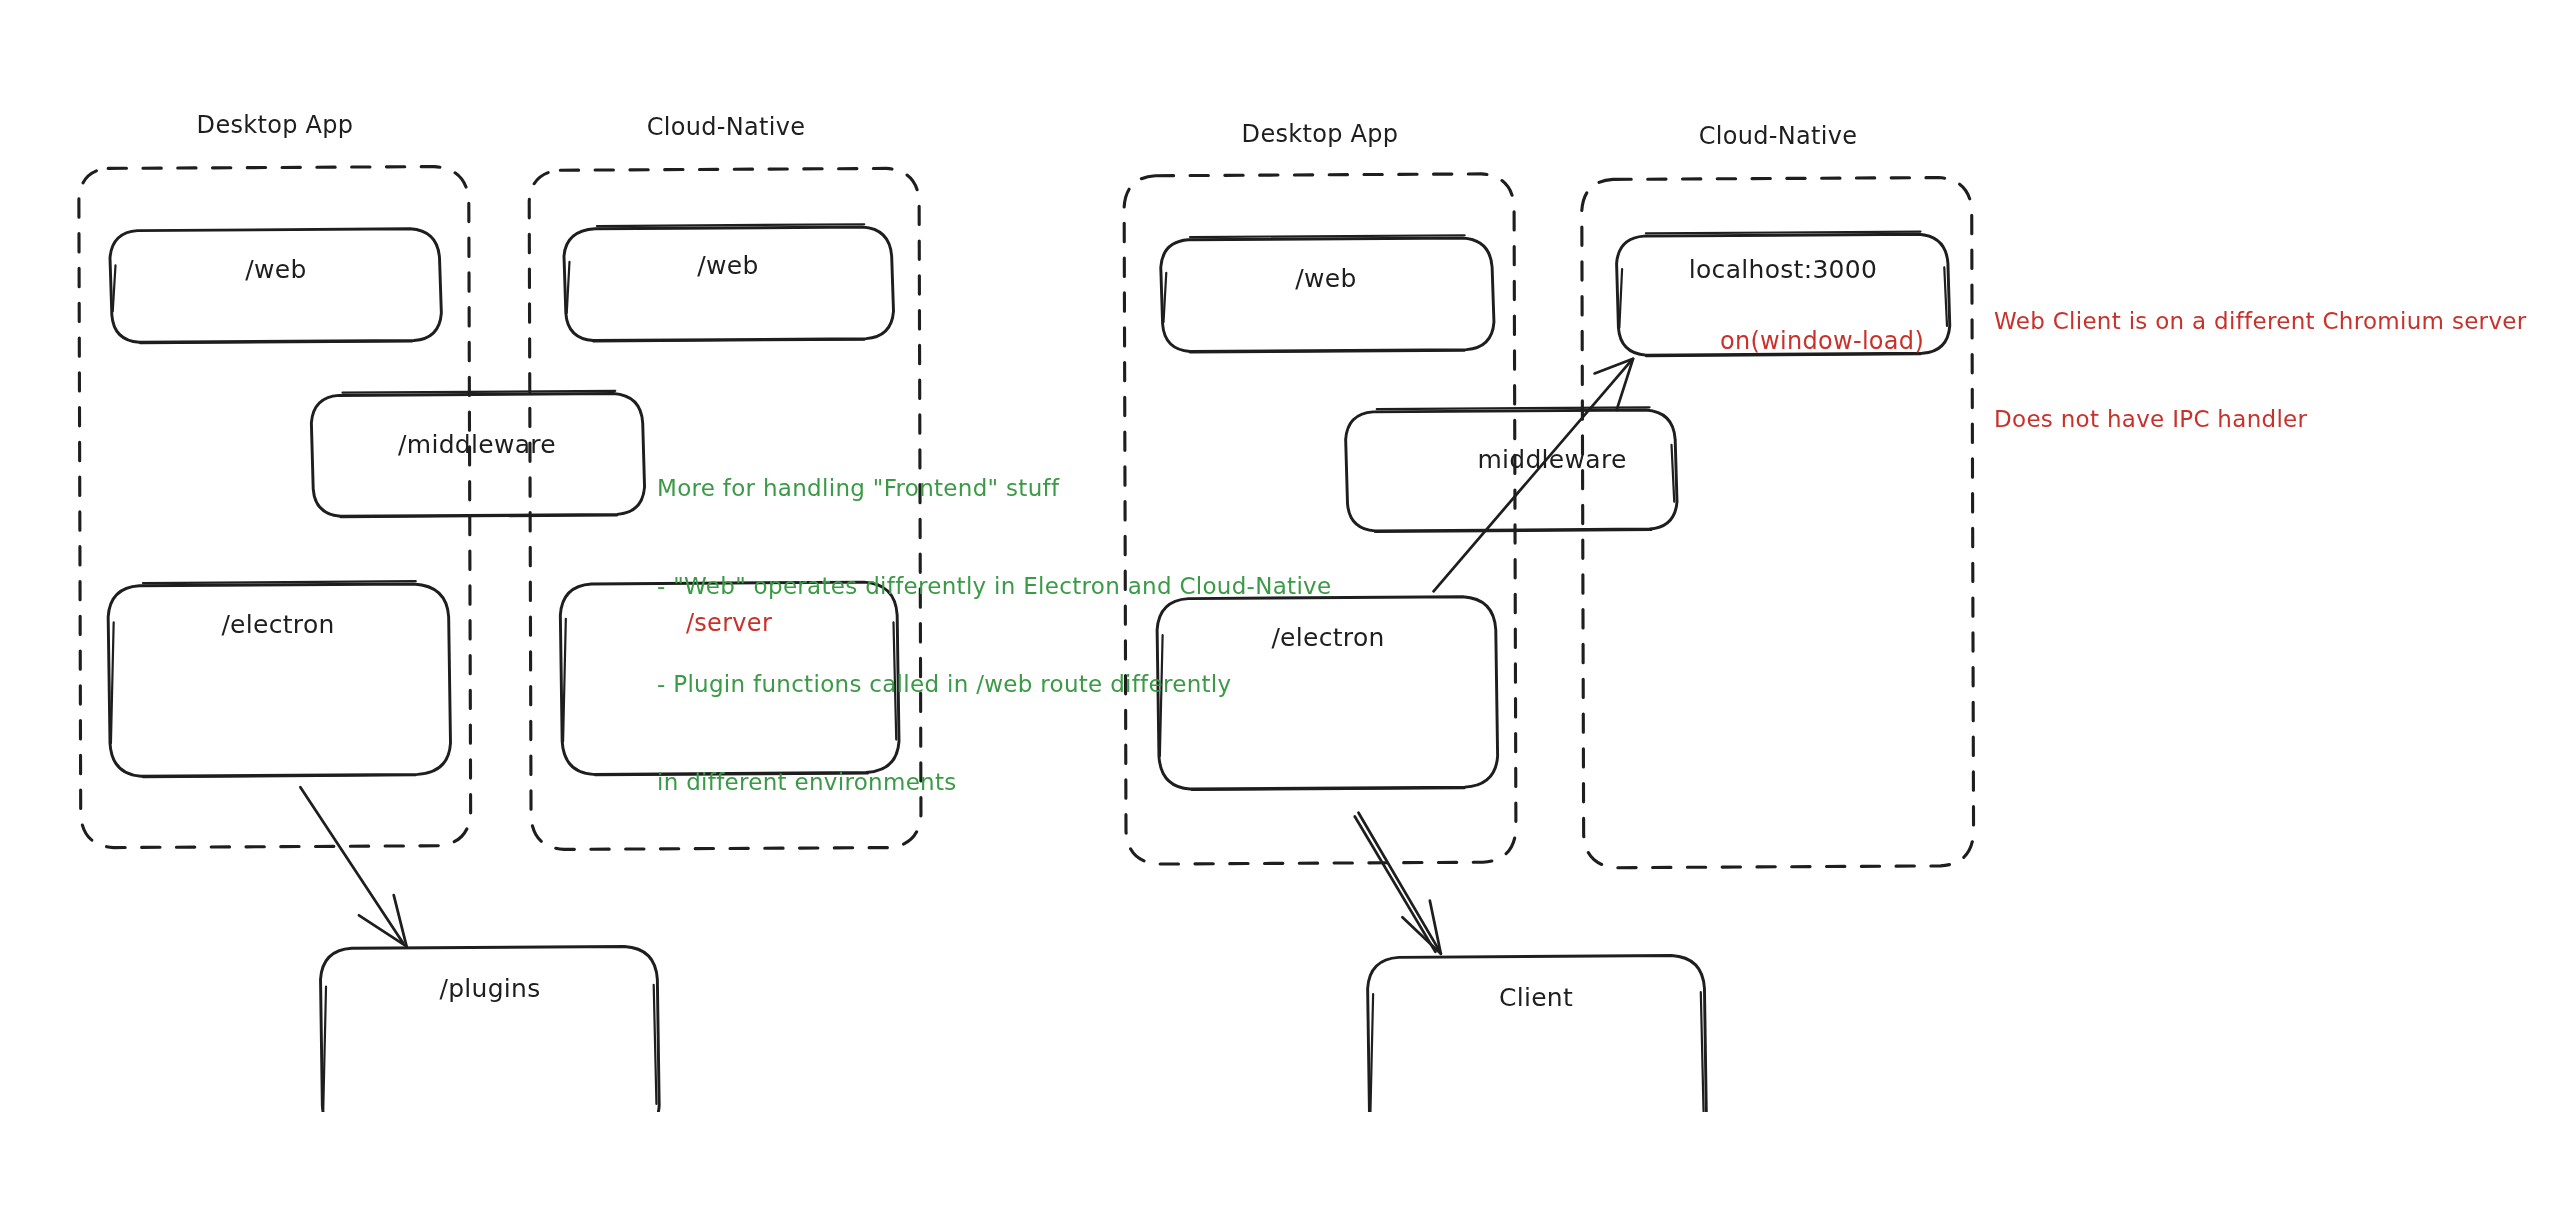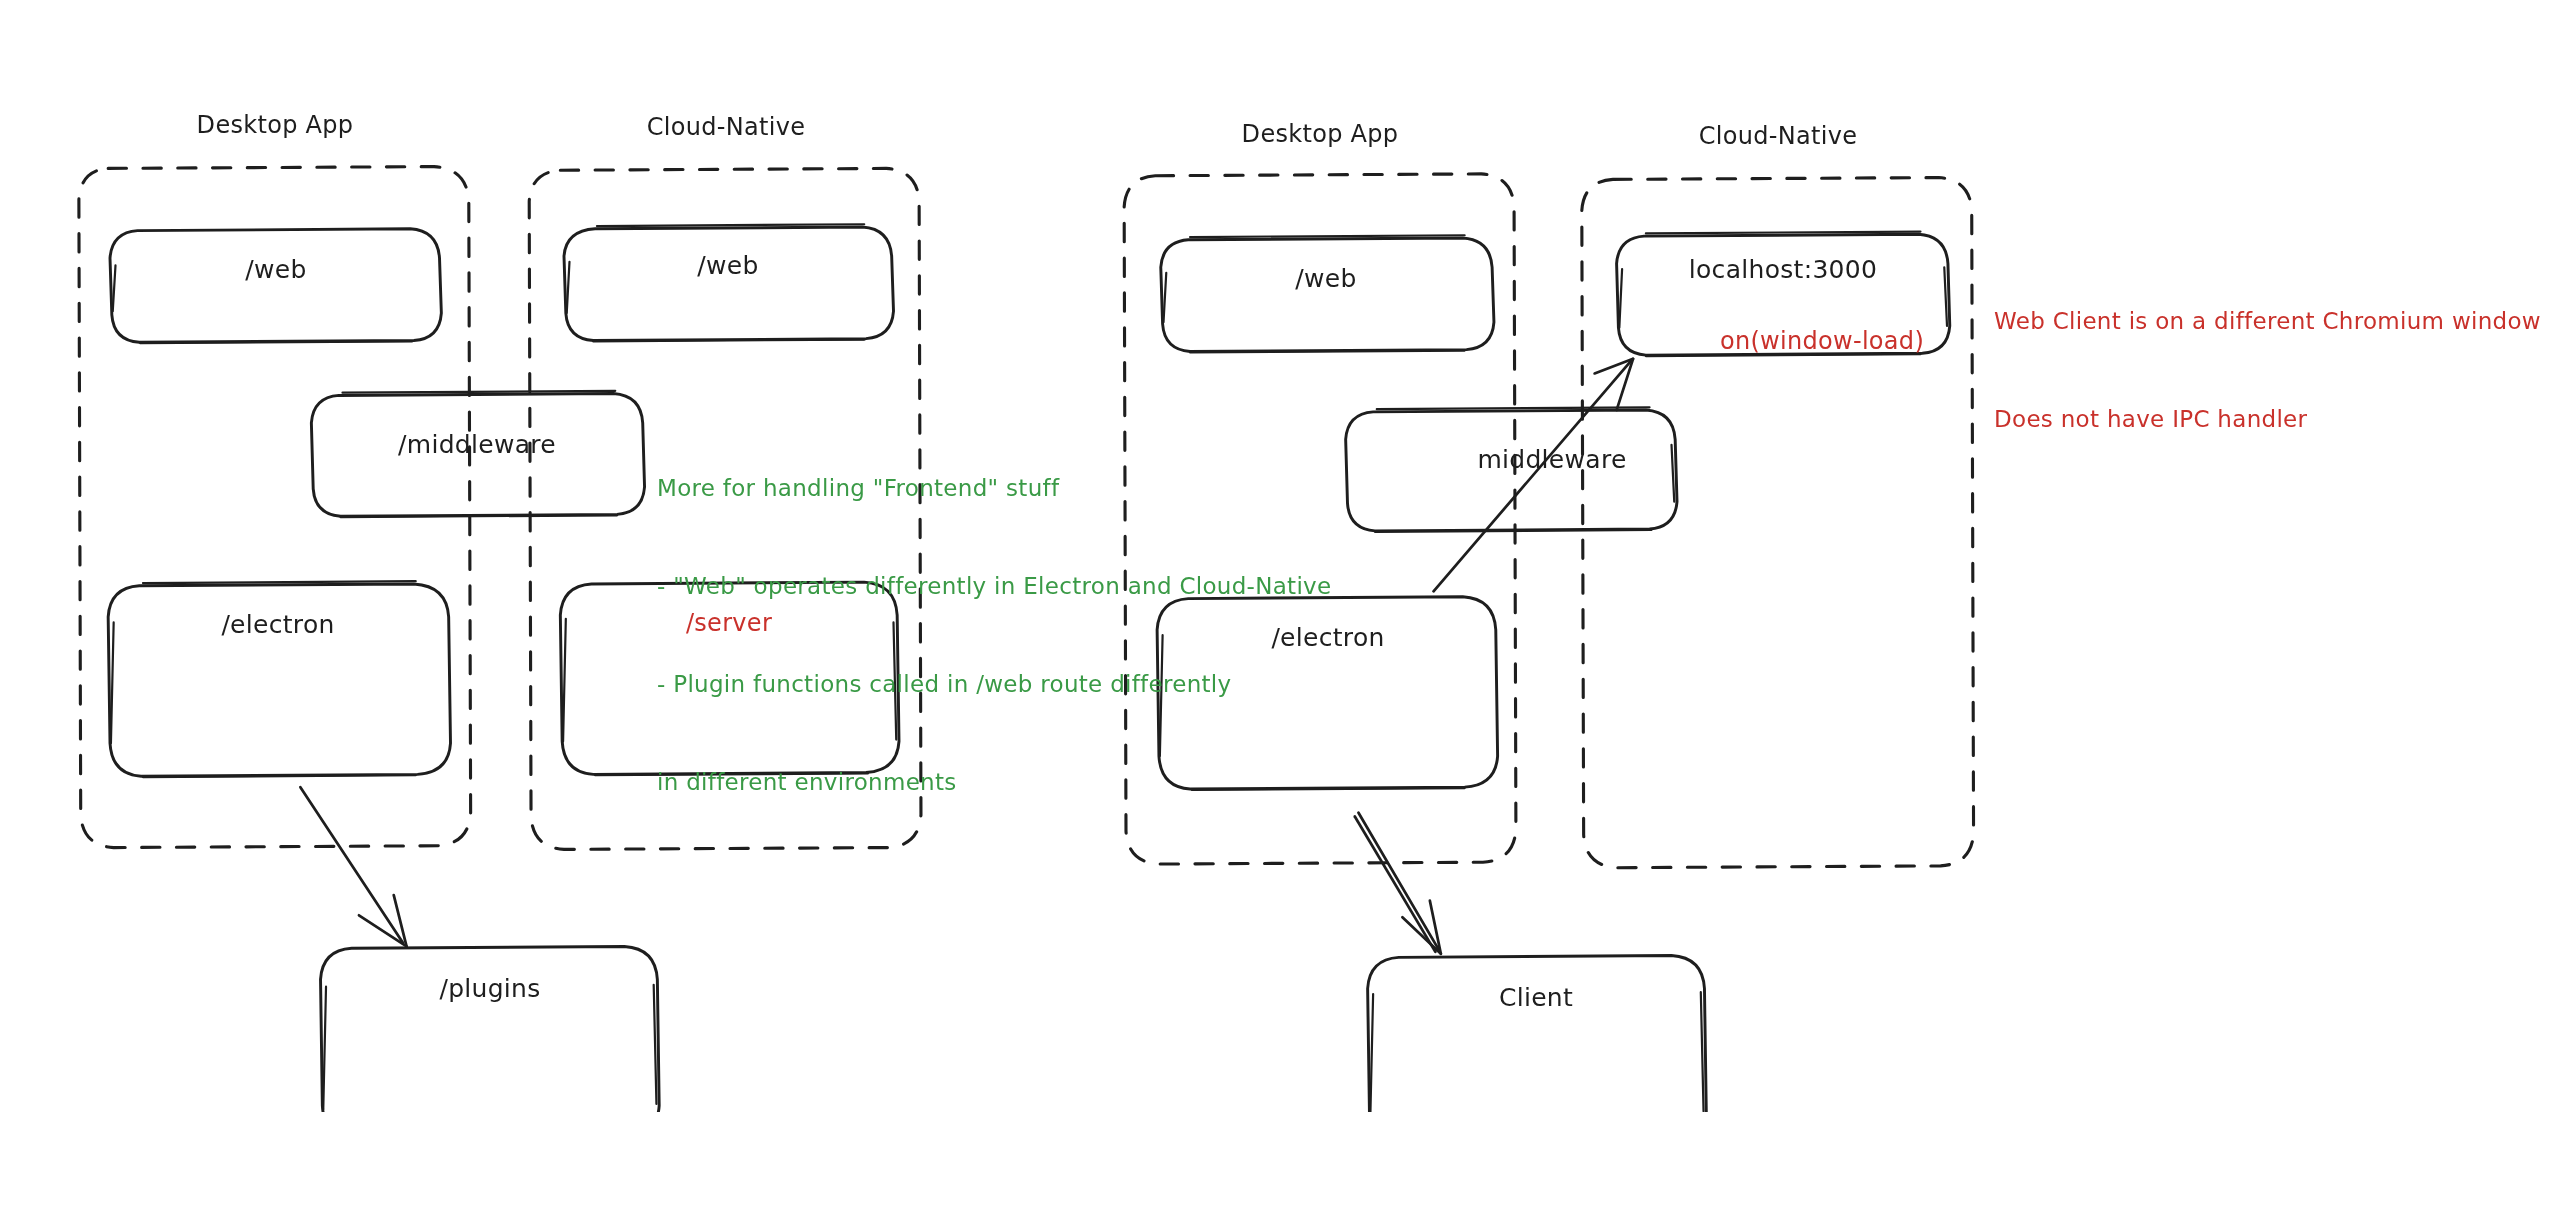--- a/index.html
+++ b/index.html
@@ -208,18 +208,18 @@
   <div class="txt node-label centerline" style="left:1536px; top:981px;">Client</div>
 
   <div class="txt note-green" style="left:657px; top:407px;">
     <div>More for handling "Frontend" stuff</div>
     <div>- "Web" operates differently in Electron and Cloud-Native</div>
     <div>- Plugin functions called in /web route differently</div>
     <div>in different environments</div>
   </div>
 
   <div class="txt note-red" style="left:1994px; top:240px;">
-    <div>Web Client is on a different Chromium window</div>
+    <div>Web Client is on a different Chromium server</div>
     <div>Does not have IPC handler</div>
   </div>
 
 </div>
 
 
 </body></html>

